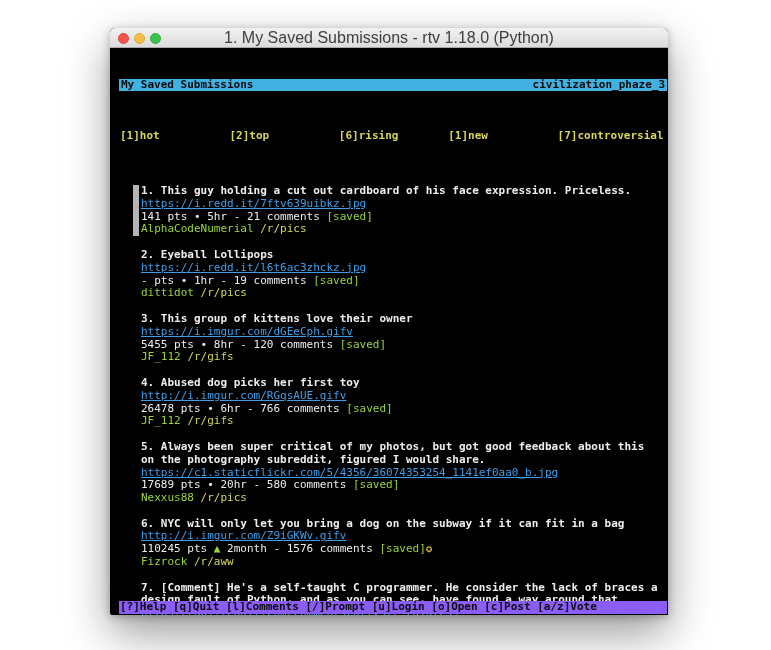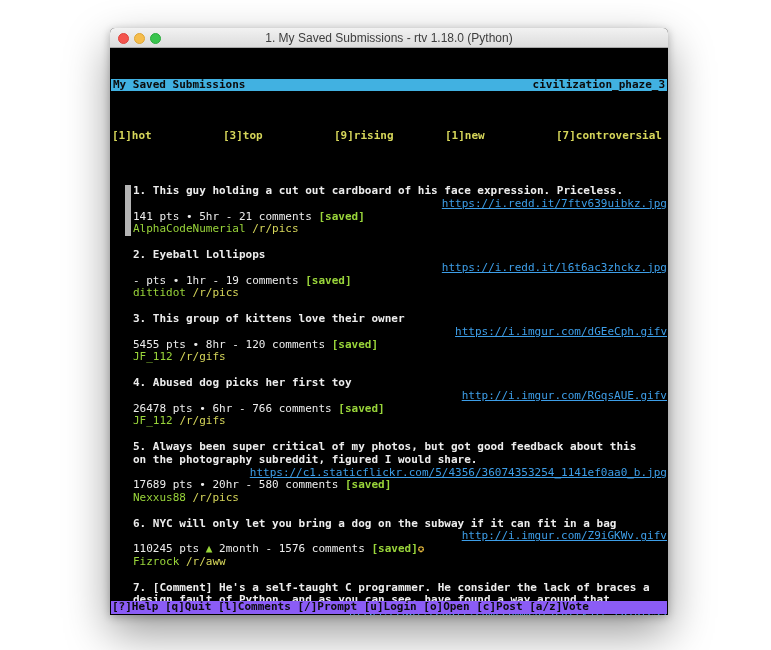--- a/index.html
+++ b/index.html
@@ -15,47 +15,47 @@
   }
   .titlebar {
     height:20px; box-sizing:border-box;
     background:linear-gradient(#f2f2f2,#dcdcdc);
     border-bottom:1px solid #a8a8a8;
     border-radius:5px 5px 0 0;
     display:flex; align-items:center; justify-content:center;
     position:relative;
   }
   .window-title {
-    font-family:"Liberation Sans", sans-serif; font-size:12px; color:#3e3e3e;
+    font-family:"Liberation Sans", sans-serif; font-size:16px; color:#3e3e3e;
   }
   .lights { position:absolute; left:8px; top:5px; display:flex; gap:5px; }
   .light { width:11px; height:11px; border-radius:50%; box-sizing:border-box; }
   .light-red    { background:#f4554e; border:1px solid #de443d; }
   .light-yellow { background:#f6bd4c; border:1px solid #dda636; }
   .light-green  { background:#3ac44e; border:1px solid #2aab3c; }
 
   .terminal {
     background:#000000; height:567px; box-sizing:border-box;
     padding:5px 1px 0 1px; position:relative; overflow:hidden;
-    font-size:11px; line-height:12.8px; color:#ededed; white-space:pre;
+    font-size:11px; line-height:12.8px; color:#ededed; white-space:pre;margin-left:8px;
   }
   .header-bar {
     background:#41b1e1; color:#0b0b0b; font-weight:bold;
     display:flex; justify-content:space-between; padding:0 2px;
   }
   .menu-bar { display:flex; font-weight:bold; color:#d6d65a; padding-left:1px; }
   .menu-item { width:20%; cursor:pointer; }
 
   .list { margin-top:4px; padding-left:22px; }
   .item { margin-bottom:12.8px; position:relative; }
   .cursor-bar { position:absolute; left:-8px; top:0; bottom:0; width:6px; background:#b4b4b4; }
   .t-line { font-weight:bold; color:#ededed; }
-  .u-line { color:#3d9ee8; text-decoration:underline; cursor:pointer;text-align:right; }
+  .u-line { color:#3d9ee8; text-decoration:underline; cursor:pointer; }
   .seg-fg { color:#ededed; }
-  .seg-green { color:#99d53a;font-weight:bold; }
+  .seg-green { color:#99d53a; }
   .seg-gold { color:#e8bb3d; }
   .author { color:#99d53a; }
   .subreddit { color:#d6d65a; }
 
   .statusbar {
     position:absolute; left:1px; right:1px; bottom:1px;
     background:#8b5cf6; color:#0b0b0b; font-weight:bold; padding:0 1px;
   }
 </style>
 </head>
@@ -72,22 +72,22 @@
   </div>
 
   <div class="terminal">
     <div class="header-bar">
       <span>My Saved Submissions</span>
       <span>civilization_phaze_3</span>
     </div>
 
     <div class="menu-bar">
       <span class="menu-item">[1]hot</span>
-      <span class="menu-item">[3]top</span>
-      <span class="menu-item">[9]rising</span>
+      <span class="menu-item">[2]top</span>
+      <span class="menu-item">[6]rising</span>
       <span class="menu-item">[1]new</span>
       <span class="menu-item">[7]controversial</span>
     </div>
 
     <div class="list"><div class="item"><div class="cursor-bar"></div><div class="t-line">1. This guy holding a cut out cardboard of his face expression. Priceless.</div><div class="u-line">https://i.redd.it/7ftv639uibkz.jpg</div><div class="s-line"><span class="seg-fg">141 pts • 5hr - 21 comments </span><span class="seg-green">[saved]</span></div><div class="a-line"><span class="author">AlphaCodeNumerial</span> <span class="subreddit">/r/pics</span></div></div><div class="item"><div class="t-line">2. Eyeball Lollipops</div><div class="u-line">https://i.redd.it/l6t6ac3zhckz.jpg</div><div class="s-line"><span class="seg-fg">- pts • 1hr - 19 comments </span><span class="seg-green">[saved]</span></div><div class="a-line"><span class="author">dittidot</span> <span class="subreddit">/r/pics</span></div></div><div class="item"><div class="t-line">3. This group of kittens love their owner</div><div class="u-line">https://i.imgur.com/dGEeCph.gifv</div><div class="s-line"><span class="seg-fg">5455 pts • 8hr - 120 comments </span><span class="seg-green">[saved]</span></div><div class="a-line"><span class="author">JF_112</span> <span class="subreddit">/r/gifs</span></div></div><div class="item"><div class="t-line">4. Abused dog picks her first toy</div><div class="u-line">http://i.imgur.com/RGqsAUE.gifv</div><div class="s-line"><span class="seg-fg">26478 pts • 6hr - 766 comments </span><span class="seg-green">[saved]</span></div><div class="a-line"><span class="author">JF_112</span> <span class="subreddit">/r/gifs</span></div></div><div class="item"><div class="t-line">5. Always been super critical of my photos, but got good feedback about this</div><div class="t-line">on the photography subreddit, figured I would share.</div><div class="u-line">https://c1.staticflickr.com/5/4356/36074353254_1141ef0aa0_b.jpg</div><div class="s-line"><span class="seg-fg">17689 pts • 20hr - 580 comments </span><span class="seg-green">[saved]</span></div><div class="a-line"><span class="author">Nexxus88</span> <span class="subreddit">/r/pics</span></div></div><div class="item"><div class="t-line">6. NYC will only let you bring a dog on the subway if it can fit in a bag</div><div class="u-line">http://i.imgur.com/Z9iGKWv.gifv</div><div class="s-line"><span class="seg-fg">110245 pts </span><span class="seg-green">▲</span><span class="seg-fg"> 2month - 1576 comments </span><span class="seg-green">[saved]</span><span class="seg-gold">✪</span></div><div class="a-line"><span class="author">Fizrock</span> <span class="subreddit">/r/aww</span></div></div><div class="item"><div class="t-line">7. [Comment] He's a self-taught C programmer. He consider the lack of braces a</div><div class="t-line">design fault of Python, and as you can see, have found a way around that.</div><div class="u-line">https://api.reddit.com/comments/6llvsl/_/djutc3s</div></div></div>
 
     <div class="statusbar">[?]Help [q]Quit [l]Comments [/]Prompt [u]Login [o]Open [c]Post [a/z]Vote</div>
   </div>
 </div>
 

